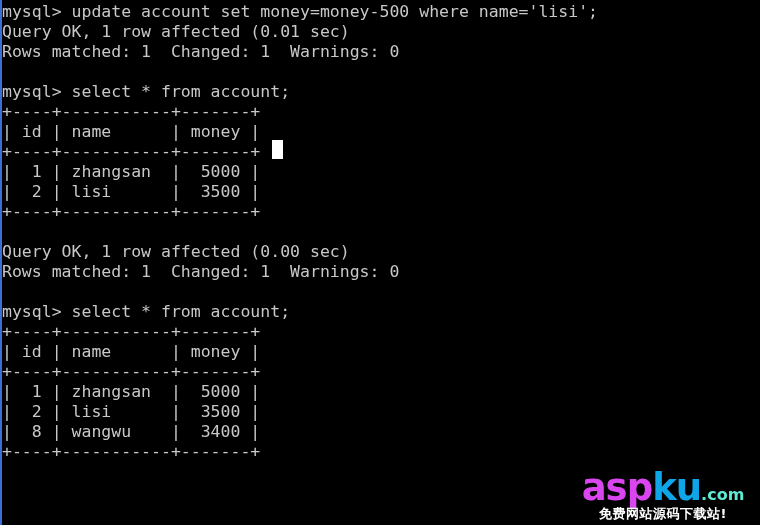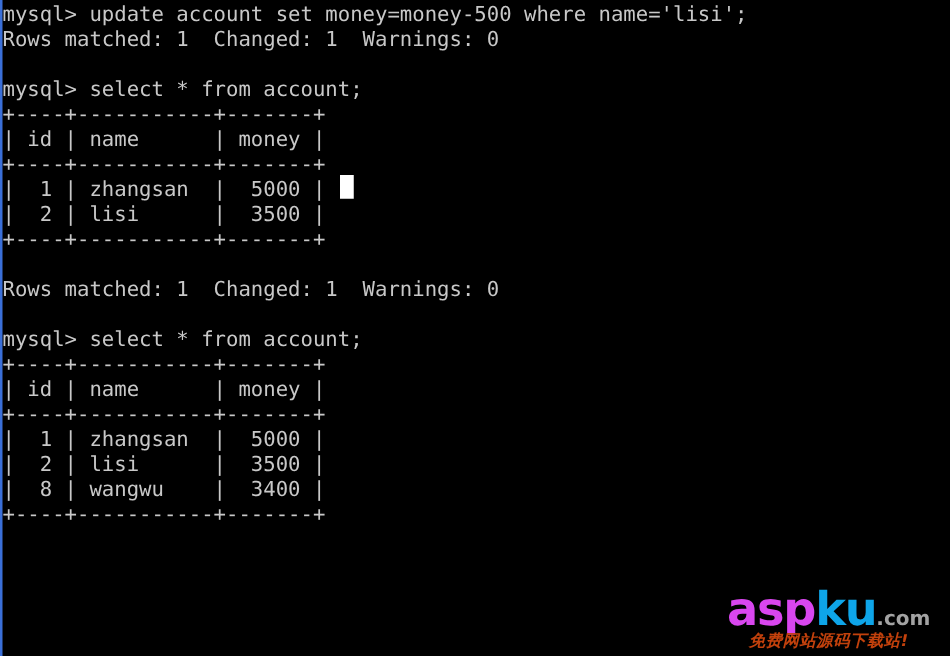--- a/index.html
+++ b/index.html
@@ -90,56 +90,57 @@
     font-size: 37px;
     letter-spacing: -1px;
     white-space: nowrap;
     padding-top: 2px;
     display: block;
     height: 38px;
   }
   #wm-asp { color: #d946ef; }
   #wm-ku  { color: #0ea5e9; }
   #wm-com {
-    color: #a3a3a3;
+    color: #5eead4;
     font-size: 16px;
     font-weight: bold;
     letter-spacing: 0px;
   }
   #watermark-sub {
     display: block;
-    color: #c2410c;
+    color: #ffffff;
     font-family: "DejaVu Sans", "Liberation Sans", sans-serif;
     font-weight: bold;
     font-size: 13px;
     letter-spacing: 0.5px;
     white-space: nowrap;
     margin-top: 0px;
-    font-style: italic;
   }
 </style>
 </head>
 <body>
 
 <div id="terminal">
 
   <div id="left-edge"></div>
 
   <div id="screen">
     <div class="line">mysql&gt; update account set money=money-500 where name='lisi';</div>
+    <div class="line">Query OK, 1 row affected (0.01 sec)</div>
     <div class="line">Rows matched: 1  Changed: 1  Warnings: 0</div>
     <div class="line blank"></div>
     <div class="line">mysql&gt; select * from account;</div>
     <div class="line">+----+-----------+-------+</div>
     <div class="line">| id | name      | money |</div>
     <div class="line">+----+-----------+-------+</div>
     <div class="line">|  1 | zhangsan  |  5000 |</div>
     <div class="line">|  2 | lisi      |  3500 |</div>
     <div class="line">+----+-----------+-------+</div>
     <div class="line blank"></div>
+    <div class="line">Query OK, 1 row affected (0.00 sec)</div>
     <div class="line">Rows matched: 1  Changed: 1  Warnings: 0</div>
     <div class="line blank"></div>
     <div class="line">mysql&gt; select * from account;</div>
     <div class="line">+----+-----------+-------+</div>
     <div class="line">| id | name      | money |</div>
     <div class="line">+----+-----------+-------+</div>
     <div class="line">|  1 | zhangsan  |  5000 |</div>
     <div class="line">|  2 | lisi      |  3500 |</div>
     <div class="line">|  8 | wangwu    |  3400 |</div>
     <div class="line">+----+-----------+-------+</div>

